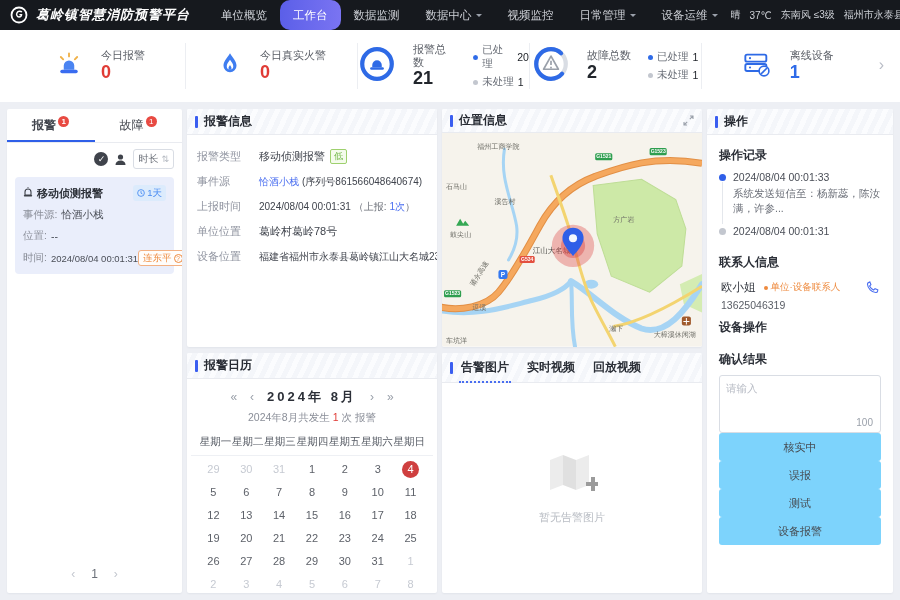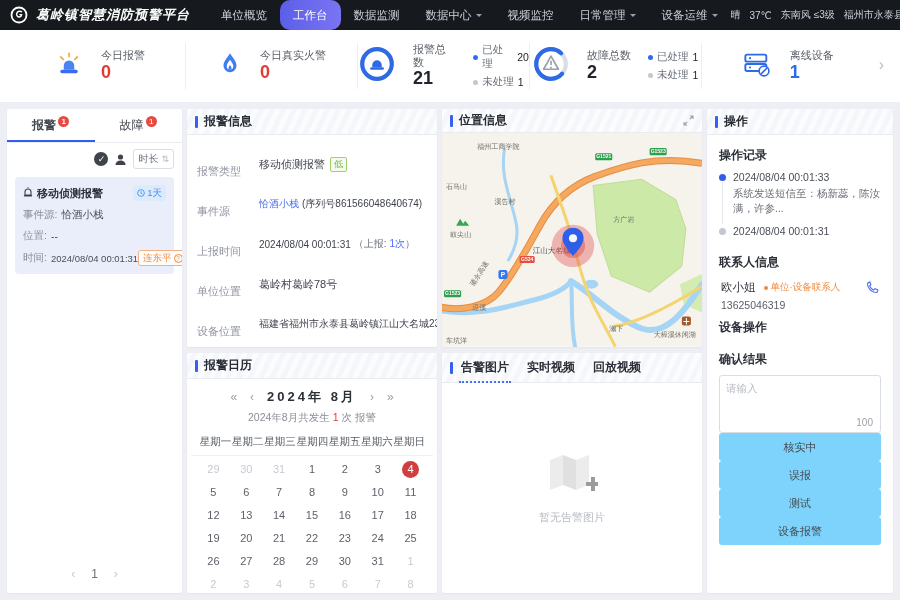--- a/index.html
+++ b/index.html
@@ -62,21 +62,21 @@
   .assignee-badge { margin-left:auto; border:1px solid #f3b183; color:#ee8a3e; background:#fffdfb; font-size:9.5px; border-radius:3px; padding:0.5px 4px; display:flex; align-items:center; gap:2px; cursor:pointer;}
   .qmark { width:9px; height:9px; border:1px solid #ee8a3e; border-radius:50%; font-size:6.5px; line-height:8px; text-align:center; }
   .pagination { margin-top:auto; display:flex; justify-content:center; align-items:center; gap:16px; padding:12px; color:#c3c7cf; font-size:12px;}
   .page-num { color:#6a6f78; }
   .pag-arrow { cursor:pointer; }
 
   
   .info-card { height:238px; }
   .info-body { padding:4px 10px; }
   .info-row { display:flex; align-items:center; margin:10px 0; font-size:11px; white-space:nowrap;}
-  .info-label { width:62px; color:#9094a0; flex-shrink:0;margin-top:15px; }
+  .info-label { width:62px; color:#9094a0; flex-shrink:0; }
   .info-val { color:#3f434c; }
   .link { color:#4a6ef0; cursor:pointer; }
   .sev-badge { border:1px solid #9ed06e; color:#6ab33f; background:#f4fbec; font-size:9px; padding:0 3px; border-radius:2px; margin-left:5px;}
   .gray-extra { color:#6b6f78; margin-left:3px; }
   .small-val { font-size:10px; }
 
   
   .cal-card { flex:1; display:flex; flex-direction:column; }
   .cal-nav { display:flex; justify-content:center; align-items:center; gap:13px; padding:9px 0 2px; color:#9aa0aa; font-size:12px;}
   .cal-arrow { cursor:pointer; font-size:12px; }

